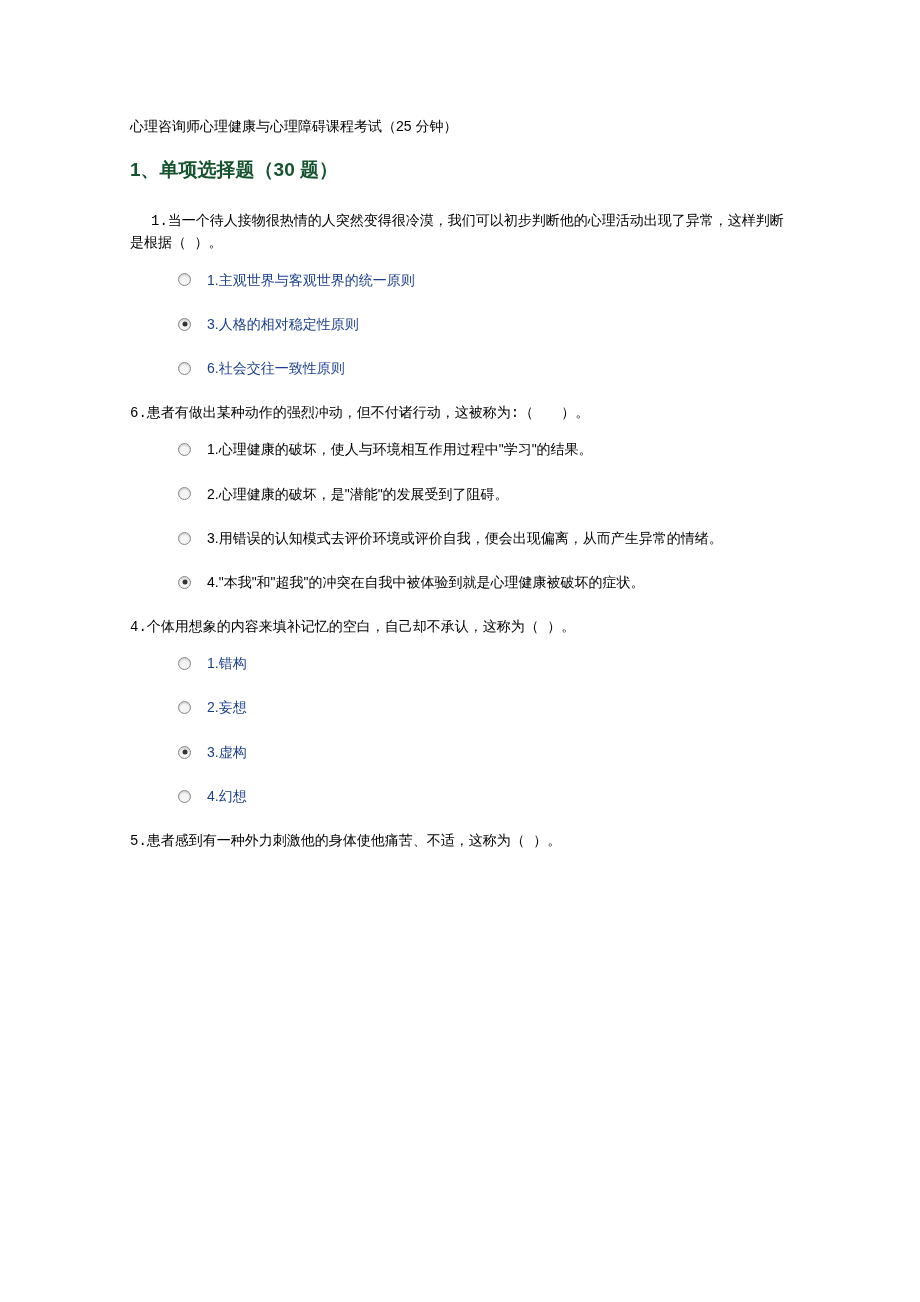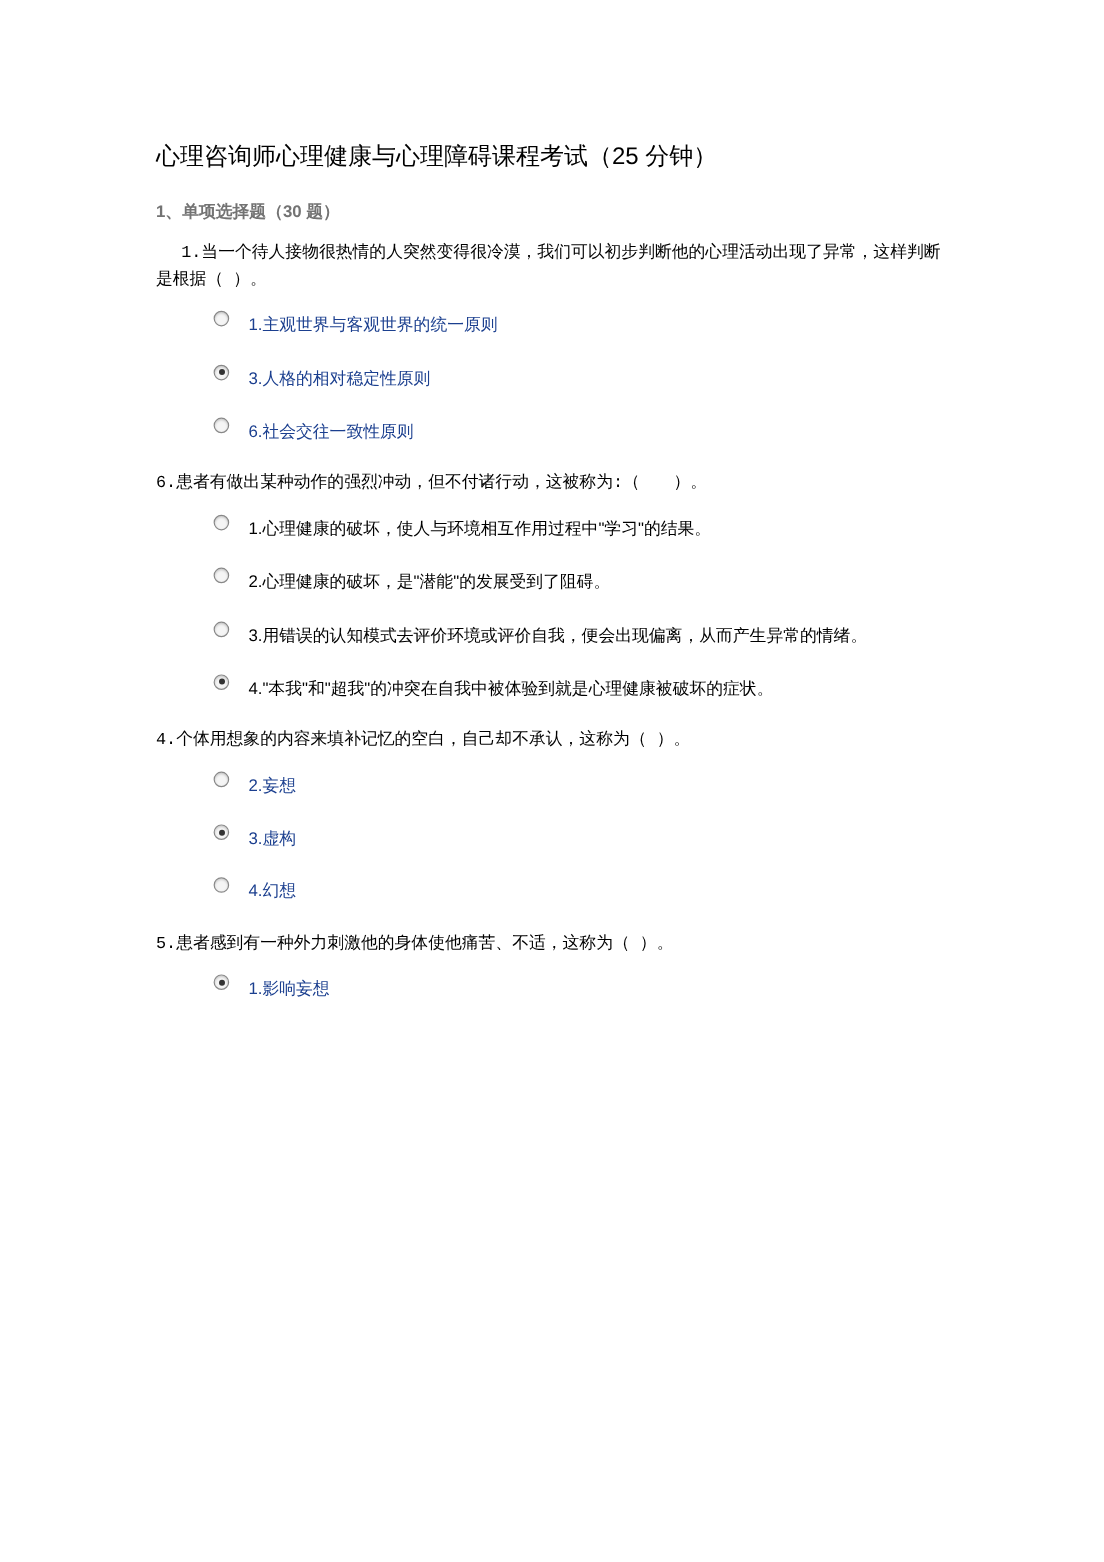--- a/index.html
+++ b/index.html
@@ -10,49 +10,49 @@
     body {
       font-family: "Microsoft YaHei", "SimSun", Arial, sans-serif;
       background: #ffffff;
       width: 920px;
       padding: 115px 130px 60px 130px;
       font-size: 14px;
       line-height: 1.6;
       color: #000000;
     }
     .exam-title {
-      font-size: 20px;
+      font-size: 14px;
       color: #000000;
       margin-bottom: 18px;
     }
     .section-title {
-      font-size: 14px;
+      font-size: 19px;
       font-weight: bold;
-      color: #737373;
-      margin-bottom: 13px;
+      color: #14532d;
+      margin-bottom: 24px;
     }
     .question {
       margin-bottom: 6px;
     }
     .question-text {
       color: #000000;
       font-size: 14px;
       margin-bottom: 14px;
       text-indent: 1.5em;
       font-family: Liberation Mono, monospace;
     }
     .question-text.no-indent {
       text-indent: 0;
     }
     .options {
       padding-left: 48px;
     }
     .option {
       display: flex;
-      align-items: flex-start;
+      align-items: center;
       margin-bottom: 22px;
     }
     .radio {
       width: 13px;
       height: 13px;
       border: 1px solid #888;
       border-radius: 50%;
       margin-right: 16px;
       flex-shrink: 0;
       background: #f5f5f5;
@@ -124,34 +124,32 @@
           <span class="radio selected"></span>
           <span class="option-text black">4."本我"和"超我"的冲突在自我中被体验到就是心理健康被破坏的症状。</span>
         </div>
       </div>
     </div>
     <div class="question">
       <div class="question-text no-indent">4.个体用想象的内容来填补记忆的空白，自己却不承认，这称为（  ）。</div>
       <div class="options">
         <div class="option">
           <span class="radio"></span>
+          <span class="option-text">1.错构</span>
+        </div>
+        <div class="option">
+          <span class="radio"></span>
           <span class="option-text">2.妄想</span>
         </div>
         <div class="option">
           <span class="radio selected"></span>
           <span class="option-text">3.虚构</span>
         </div>
         <div class="option">
           <span class="radio"></span>
           <span class="option-text">4.幻想</span>
         </div>
       </div>
     </div>
     <div class="question">
       <div class="question-text no-indent">5.患者感到有一种外力刺激他的身体使他痛苦、不适，这称为（  ）。</div>
-      <div class="options">
-        <div class="option">
-          <span class="radio selected"></span>
-          <span class="option-text">1.影响妄想</span>
-        </div>
-      </div>
     </div>
   </div>
 
 </body></html>

